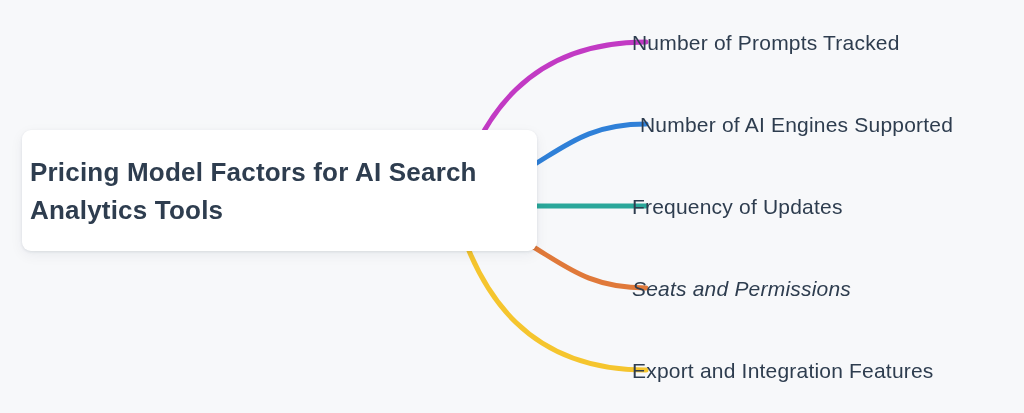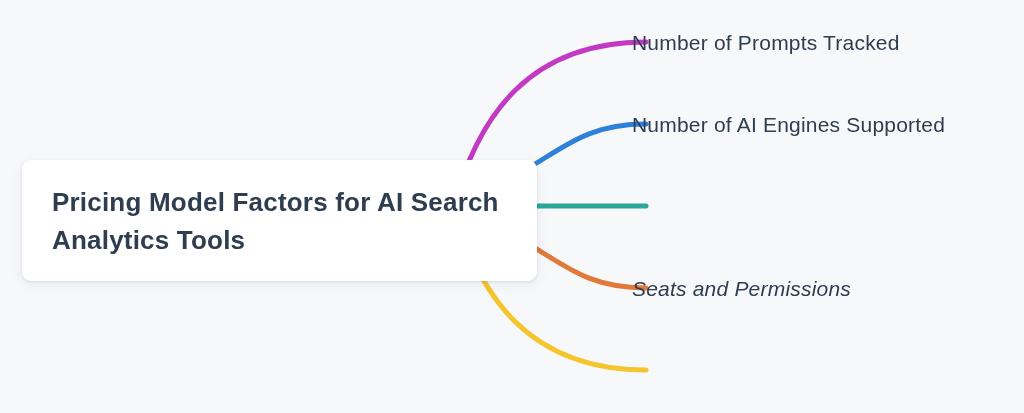--- a/index.html
+++ b/index.html
@@ -26,52 +26,52 @@
     z-index: 1;
   }
   .branch-svg path {
     fill: none;
     stroke-width: 5;
     stroke-linecap: round;
   }
   .root-node {
     position: absolute;
     left: 22px;
-    top: 160px;
+    top: 130px;
     width: 515px;
     height: 121px;
     background: var(--node-bg, #ffffff);
     border-radius: 9px;
     box-shadow: 0 1px 3px rgba(20, 35, 60, 0.10), 0 4px 14px rgba(20, 35, 60, 0.06);
     z-index: 2;
     display: flex;
     align-items: center;
     box-sizing: border-box;
-    padding: 0 30px;
+    padding: 0 8px;
   }
   .root-label {
     font-size: 26px;
     font-weight: 600;
     line-height: 38px;
     color: var(--text, #2e3d4f);
     letter-spacing: 0.2px;
   }
   .branch-label {
     position: absolute;
     left: 632px;
     transform: translateY(-50%);
     font-size: 21px;
     font-weight: 500;
     color: var(--text, #2e3d4f);
     white-space: nowrap;
     letter-spacing: 0.2px;
     z-index: 2;
   }
   .branch-label.b1 { top: 43px; }
-  .branch-label.b2 { top: 125px; }
+  .branch-label.b2 { top: 125px; margin-left: 8px; }
   .branch-label.b3 { top: 207px; }
   .branch-label.b4 { top: 289px; font-style: italic; }
   .branch-label.b5 { top: 371px; }
 </style>
 </head>
 <body>
 
 <div class="canvas" style="--bg: #f7f8fa; --node-bg: #ffffff; --text: #2e3d4f;">
 
   <svg class="branch-svg" viewBox="0 0 1024 413" aria-hidden="true">
@@ -81,15 +81,17 @@
     <path d="M 518 238 C 562 262, 584 288, 646 288" stroke="#e0793a"></path>
     <path d="M 452 200 C 478 300, 532 370, 646 370" stroke="#f5c52e"></path>
   </svg>
 
   <div class="root-node">
     <div class="root-label">Pricing Model Factors for AI Search Analytics Tools</div>
   </div>
 
   <div class="branch-label b1">Number of Prompts Tracked</div>
   <div class="branch-label b2">Number of AI Engines Supported</div>
+  <div class="branch-label b3">Frequency of Updates</div>
   <div class="branch-label b4">Seats and Permissions</div>
+  <div class="branch-label b5">Export and Integration Features</div>
 
 </div>
 
 </body></html>

